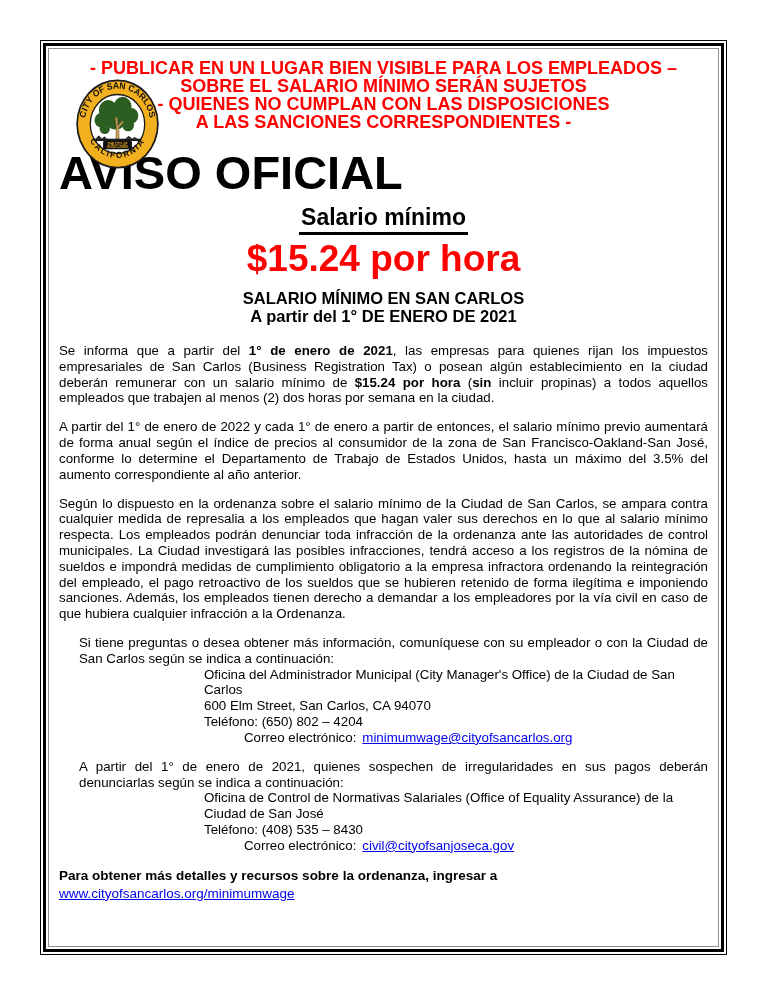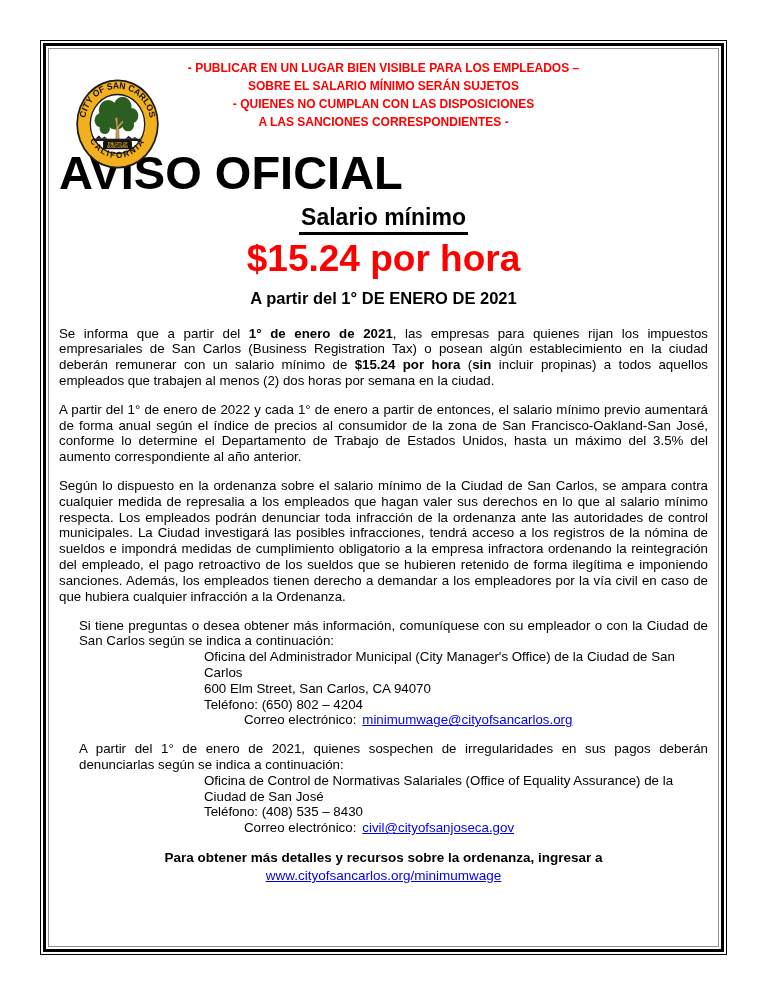--- a/index.html
+++ b/index.html
@@ -8,36 +8,36 @@
 
   
   .frame-outer { position:absolute; left:40px; top:40px; width:687px; height:915px;
                  border:1px solid #000; padding:2px; }
   .frame-mid   { width:100%; height:100%; border:3px solid #000; padding:2px; }
   .frame-inner { width:100%; height:100%; border:1px solid #8f8f8f; padding:0 10px; overflow:hidden; }
 
   .seal { position:absolute; left:75px; top:78px; width:85px; height:92px; }
 
   .warning { margin-top:10px; text-align:center; color:#ff0000; font-weight:bold;
-             font-size:12px; line-height:18px; }
+             font-size:18px; line-height:18px; }
   .title    { margin-top:18px; text-align:left; font-weight:bold; font-size:47px; line-height:1.0; }
   .subtitle { margin-top:8px; text-align:center; font-size:23px; font-weight:bold; }
   .subtitle span { display:inline-block; border-bottom:3px solid #000; padding:0 2px 1px 2px; }
   .wage     { margin-top:5px; text-align:center; color:#ff0000; font-weight:bold; font-size:37px; line-height:1.0; }
   .headings { margin-top:13px; text-align:center; font-weight:bold; font-size:16.5px; line-height:17.5px; }
 
   .body-text { margin-top:18px; font-size:13.3px; line-height:1.19; }
   .body-text p { text-align:justify; margin-bottom:13px; }
   .body-text p.no-gap { margin-bottom:0;margin-left:20px; }
   .contact { padding-left:145px; margin-bottom:13px; text-align:left; }
   .contact div { text-align:left; }
   a { color:#0000ee; }
   .email-label { margin-right:6px;margin-left:40px; }
 
-  .footer { margin-top:3px; text-align:center; font-weight:bold; font-size:13.5px; line-height:18px; }
+  .footer { margin-top:3px; font-weight:bold; font-size:13.5px; line-height:18px; }
   .footer a { font-weight:normal; }
 </style>
 </head>
 <body>
 
 <div class="frame-outer">
   <div class="frame-mid">
     <div class="frame-inner">
 
       <div class="warning">
@@ -49,20 +49,21 @@
 
       <div class="title">AVISO OFICIAL</div>
 
       <div class="subtitle">
         <span>Salario mínimo</span>
       </div>
 
       <div class="wage">$15.24 por hora</div>
 
       <div class="headings">
+        <div>SALARIO MÍNIMO EN SAN CARLOS</div>
         <div>A partir del 1° DE ENERO DE 2021</div>
       </div>
 
       <div class="body-text">
         <p>Se informa que a partir del <b>1° de enero de 2021</b>, las empresas para quienes rijan los impuestos empresariales de San Carlos (Business Registration Tax) o posean algún establecimiento en la ciudad deberán remunerar con un salario mínimo de <b>$15.24 por hora</b> (<b>sin</b> incluir propinas) a todos aquellos empleados que trabajen al menos (2) dos horas por semana en la ciudad.</p>
         <p>A partir del 1° de enero de 2022 y cada 1° de enero a partir de entonces, el salario mínimo previo aumentará de forma anual según el índice de precios al consumidor de la zona de San Francisco-Oakland-San José, conforme lo determine el Departamento de Trabajo de Estados Unidos, hasta un máximo del 3.5% del aumento correspondiente al año anterior.</p>
         <p>Según lo dispuesto en la ordenanza sobre el salario mínimo de la Ciudad de San Carlos, se ampara contra cualquier medida de represalia a los empleados que hagan valer sus derechos en lo que al salario mínimo respecta. Los empleados podrán denunciar toda infracción de la ordenanza ante las autoridades de control municipales. La Ciudad investigará las posibles infracciones, tendrá acceso a los registros de la nómina de sueldos e impondrá medidas de cumplimiento obligatorio a la empresa infractora ordenando la reintegración del empleado, el pago retroactivo de los sueldos que se hubieren retenido de forma ilegítima e imponiendo sanciones. Además, los empleados tienen derecho a demandar a los empleadores por la vía civil en caso de que hubiera cualquier infracción a la Ordenanza.</p>
         <p class="no-gap">Si tiene preguntas o desea obtener más información, comuníquese con su empleador o con la Ciudad de San Carlos según se indica a continuación:</p>
 
         <div class="contact">

